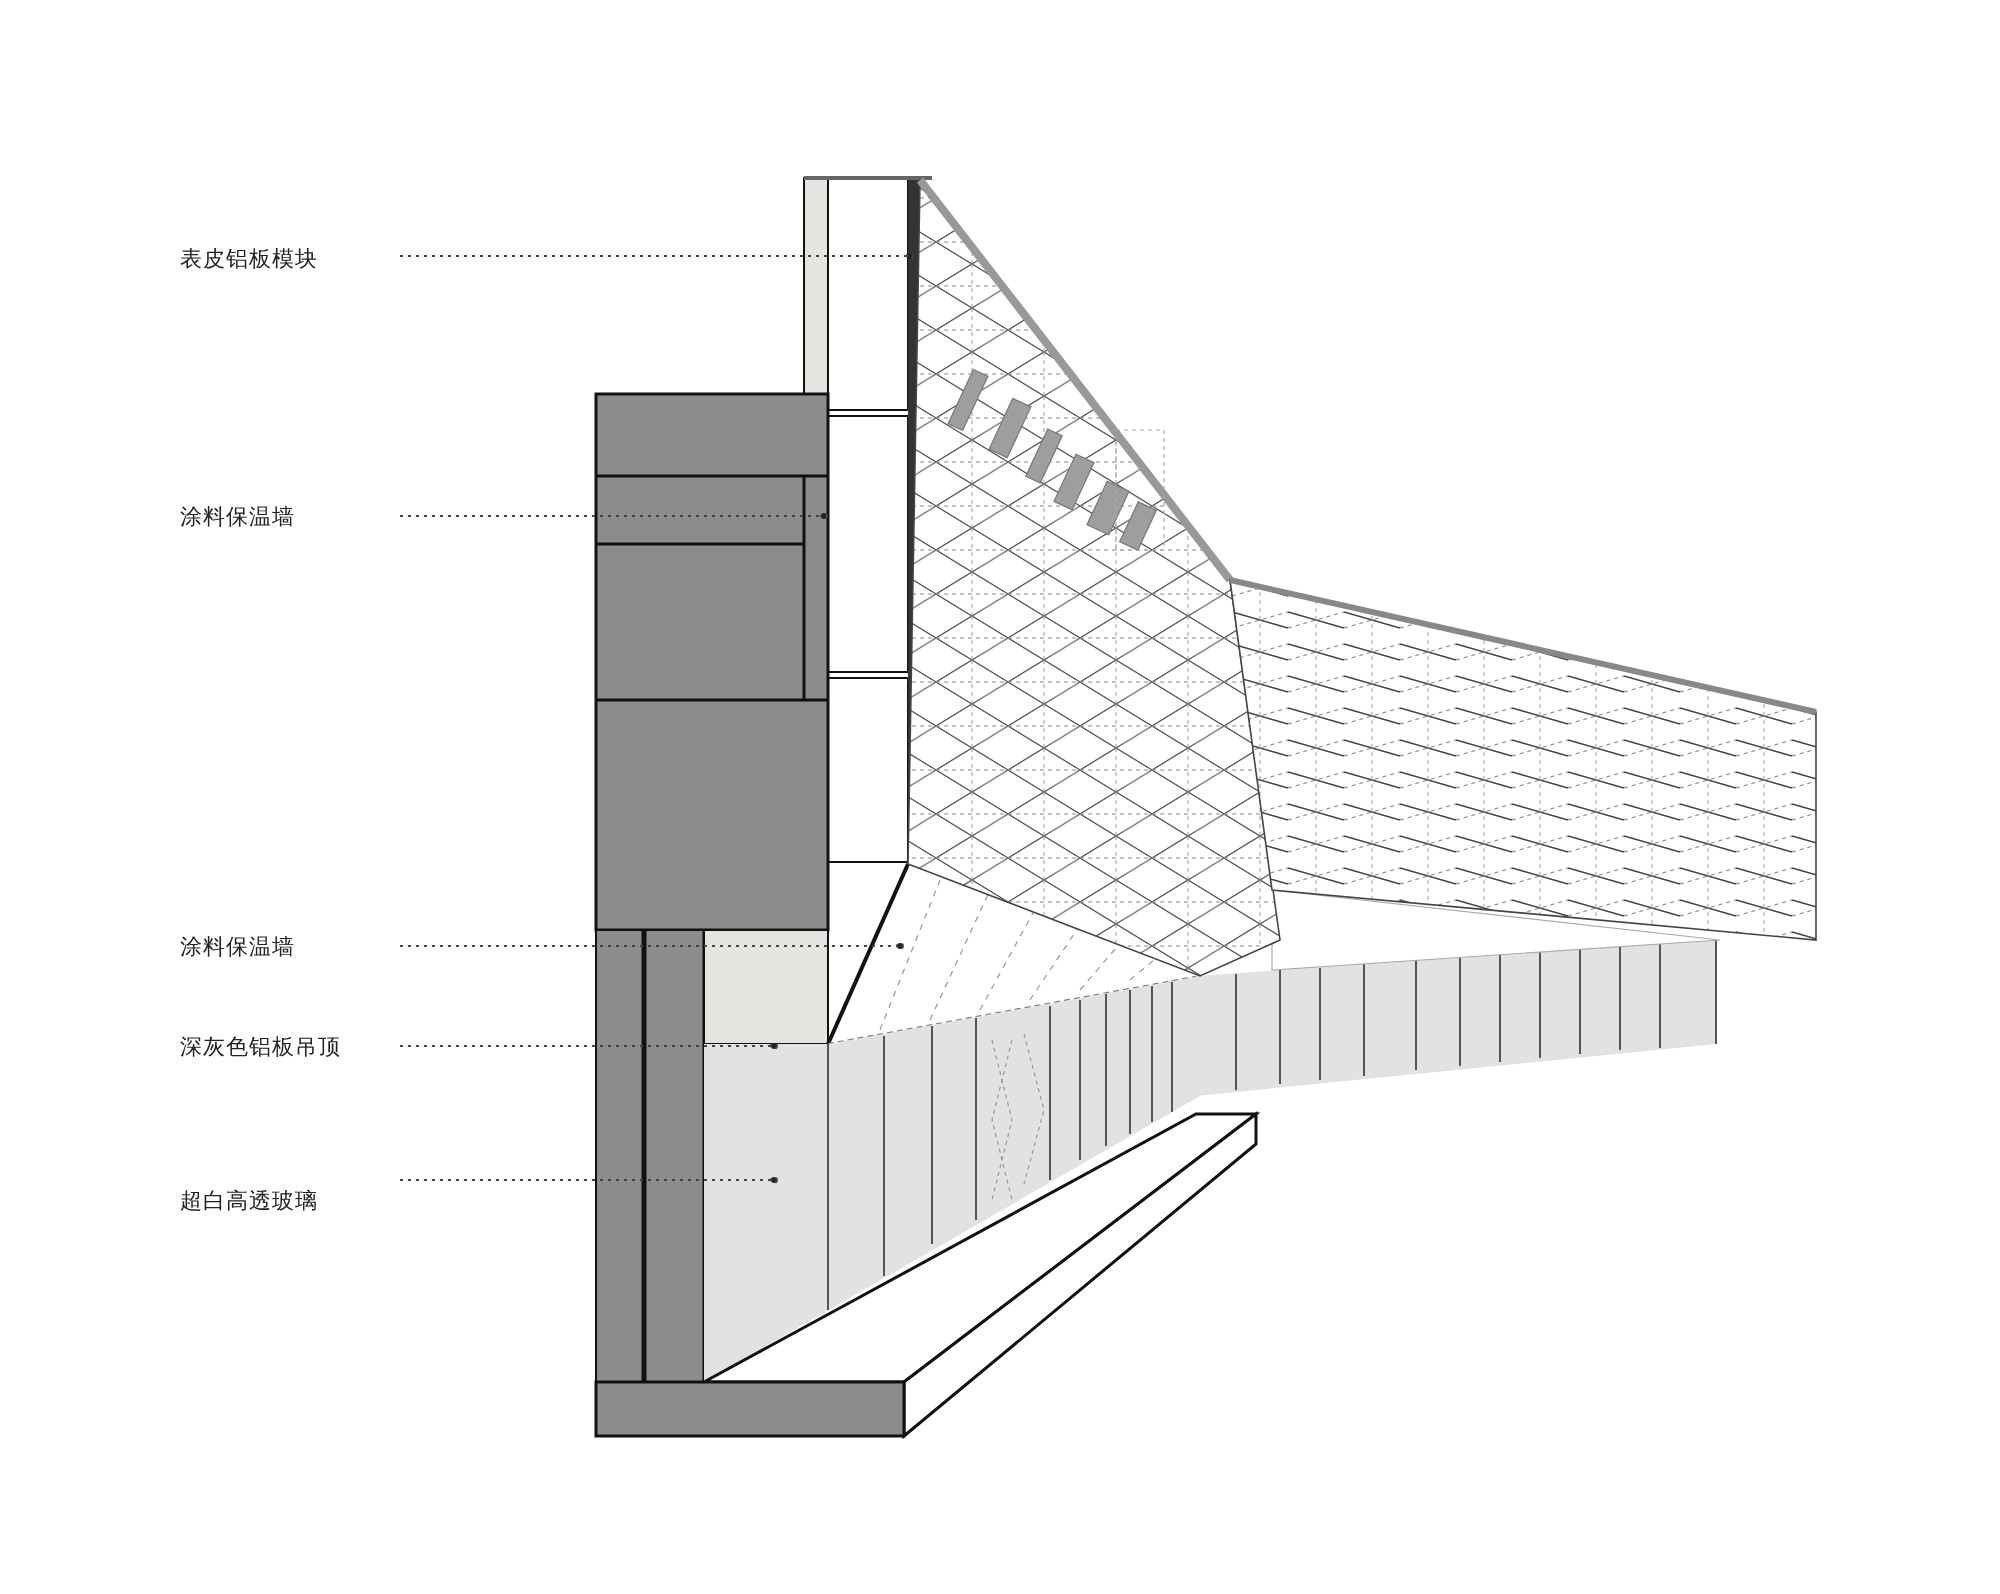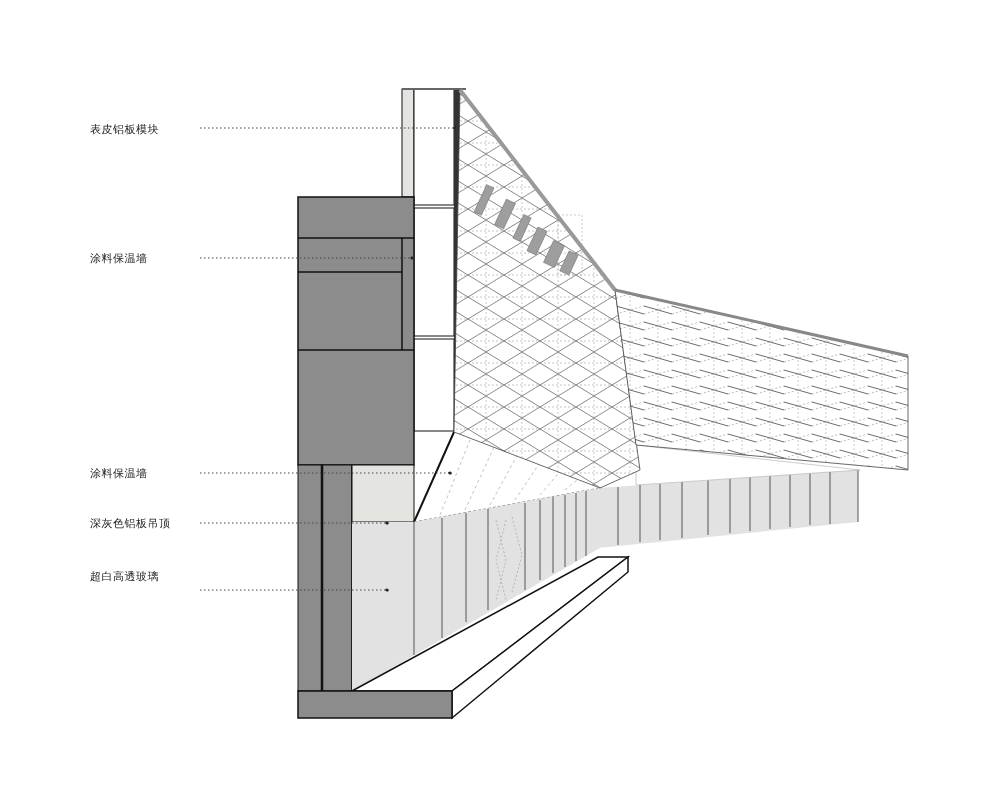--- a/index.html
+++ b/index.html
@@ -10,21 +10,21 @@
   svg.drawing { position: absolute; left: 0; top: 0; }
 </style>
 </head>
 <body>
 
 <div>
   <div class="label" style="top:121px">表皮铝板模块</div>
   <div class="label" style="top:250px">涂料保温墙</div>
   <div class="label" style="top:465px">涂料保温墙</div>
   <div class="label" style="top:515px">深灰色铝板吊顶</div>
-  <div class="label" style="top:568px">超白高透玻璃</div>
+  <div class="label" style="top:592px">超白高透玻璃</div>
 </div>
 
 <svg class="drawing" width="1000" height="797" viewBox="0 0 1000 797" xmlns="http://www.w3.org/2000/svg">
   <defs>
     <pattern id="diamond" x="0" y="0" width="36" height="22" patternUnits="userSpaceOnUse">
       <rect width="36" height="22" fill="#ffffff"></rect>
       <path d="M0 11 L18 0 L36 11 L18 22 Z" fill="none" stroke="#555" stroke-width="0.7"></path>
       <path d="M0 11 L36 11" stroke="#888" stroke-width="0.5" stroke-dasharray="2 2"></path>
       <path d="M18 0 L18 22" stroke="#999" stroke-width="0.5" stroke-dasharray="2 2"></path>
       <path d="M18 22 L30 14 L36 11 Z" fill="#bdbdbd"></path>

